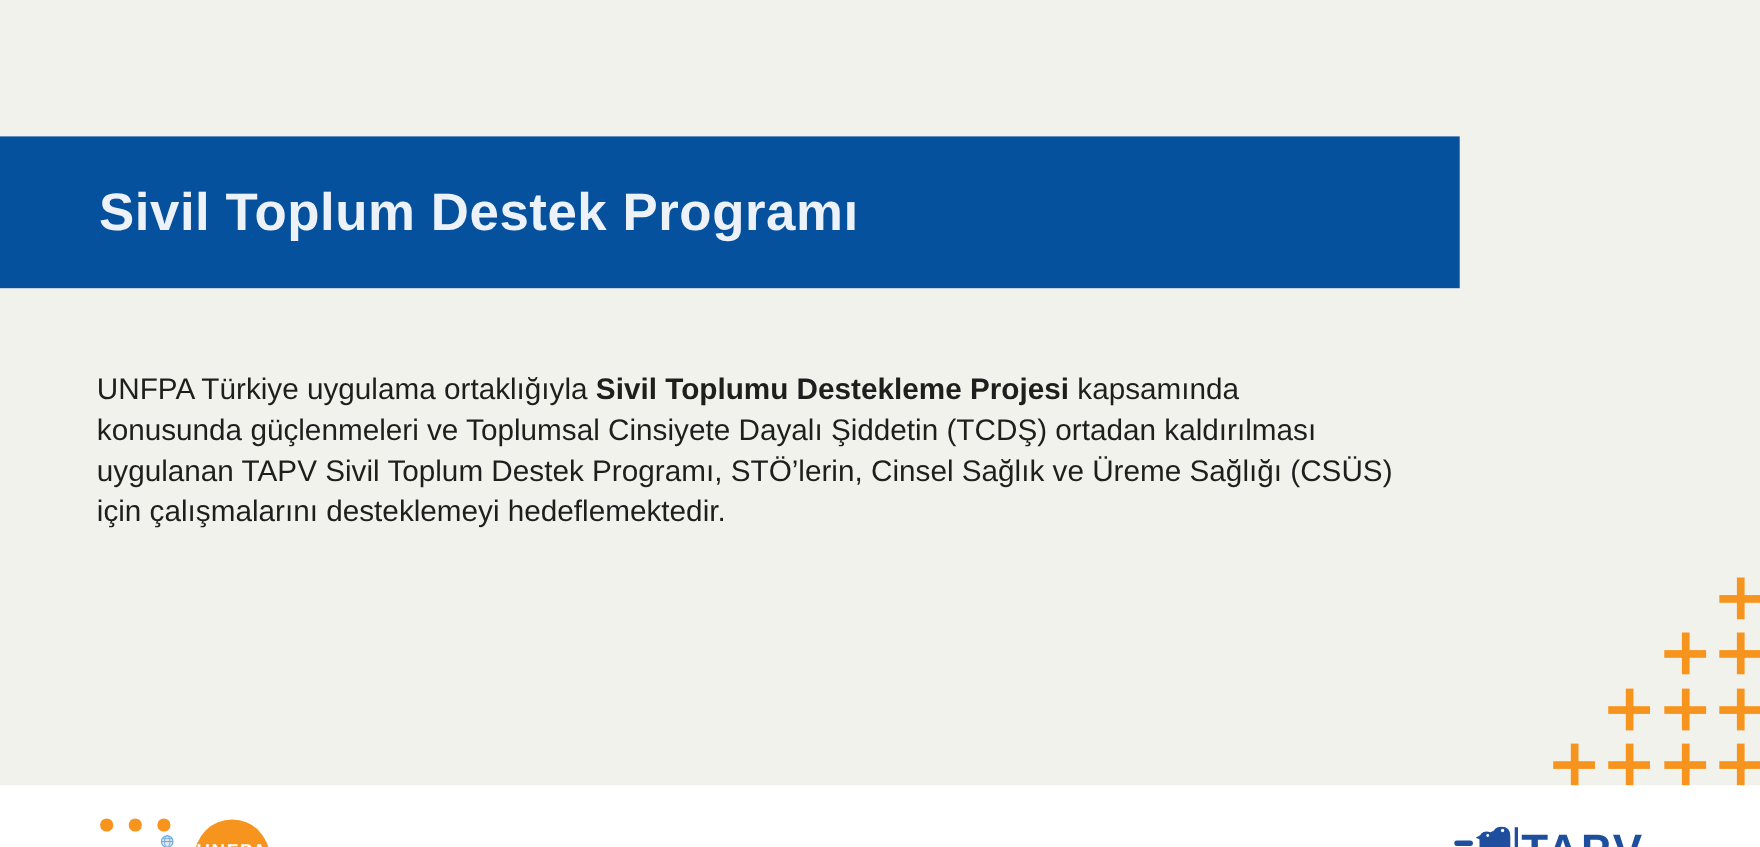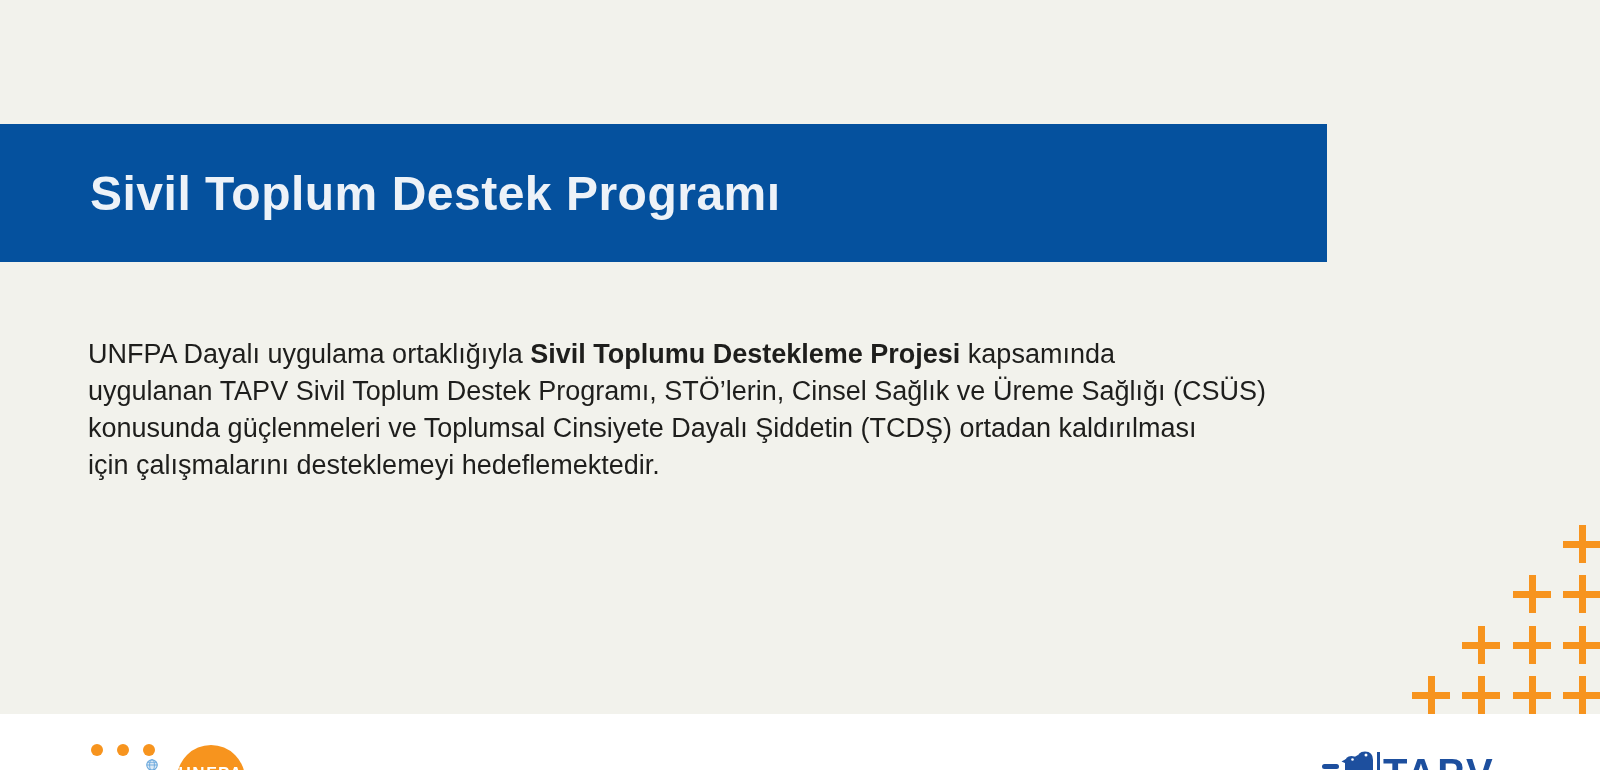--- a/index.html
+++ b/index.html
@@ -124,23 +124,23 @@
 </head>
 <body>
 
 <div class="page">
 
   <div class="banner">
     <div class="banner-title">Sivil Toplum Destek Programı</div>
   </div>
 
   <div class="paragraph">
-    <span class="line"><span>UNFPA Dayalı uygulama ortaklığıyla </span><b>Sivil Toplumu Destekleme Projesi</b><span> kapsamında</span></span>
+    <span class="line"><span>UNFPA Türkiye uygulama ortaklığıyla </span><b>Sivil Toplumu Destekleme Projesi</b><span> kapsamında</span></span>
+    <span class="line">konusunda güçlenmeleri ve Toplumsal Cinsiyete Dayalı Şiddetin (TCDŞ) ortadan kaldırılması</span>
     <span class="line">uygulanan TAPV Sivil Toplum Destek Programı, STÖ’lerin, Cinsel Sağlık ve Üreme Sağlığı (CSÜS)</span>
-    <span class="line">konusunda güçlenmeleri ve Toplumsal Cinsiyete Dayalı Şiddetin (TCDŞ) ortadan kaldırılması</span>
     <span class="line">için çalışmalarını desteklemeyi hedeflemektedir.</span>
   </div>
 
   <div>
       <div class="plus" style="left: 1563px; top: 525px; width: 38px; height: 38px; color: rgb(247, 148, 30);"></div>
       <div class="plus" style="left: 1513px; top: 575px; width: 38px; height: 38px; color: rgb(247, 148, 30);"></div>
       <div class="plus" style="left: 1563px; top: 575px; width: 38px; height: 38px; color: rgb(247, 148, 30);"></div>
       <div class="plus" style="left: 1462px; top: 626px; width: 38px; height: 38px; color: rgb(247, 148, 30);"></div>
       <div class="plus" style="left: 1513px; top: 626px; width: 38px; height: 38px; color: rgb(247, 148, 30);"></div>
       <div class="plus" style="left: 1563px; top: 626px; width: 38px; height: 38px; color: rgb(247, 148, 30);"></div>

